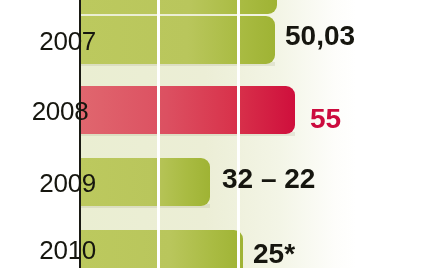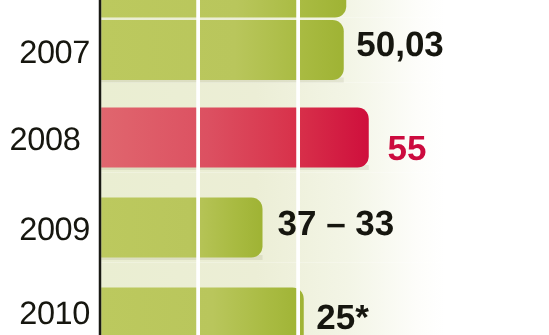--- a/index.html
+++ b/index.html
@@ -77,20 +77,21 @@
     position: absolute;
     left: 0;
     width: 72px;
     text-align: right;
     font-size: 26px;
     font-weight: 400;
     color: #16160f;
     letter-spacing: -0.3px;
     line-height: 1;
     font-family: "Liberation Sans", sans-serif;
+    padding-left: 24px;
   }
 
   
   .vlabel {
     position: absolute;
     font-size: 28px;
     font-weight: bold;
     color: #16160f;
     line-height: 1;
     white-space: nowrap;
@@ -148,18 +149,18 @@
 
   <div id="axis-line"></div>
 
   <div class="ylabel" style="top:28px;">2007</div>
   <div class="ylabel" style="top:98px;text-align:center;">2008</div>
   <div class="ylabel" style="top:170px;">2009</div>
   <div class="ylabel" style="top:237px;">2010</div>
 
   <div class="vlabel" style="left:285px;top:22px;">50,03</div>
   <div class="vlabel accent" style="left:310px;top:105px;">55</div>
-  <div class="vlabel" style="left:222px;top:165px;">37 – 33</div>
+  <div class="vlabel" style="left:222px;top:165px;">32 – 22</div>
   <div class="vlabel" style="left:253px;top:240px;">25*</div>
 
   <div id="source-note">osUkrEnergo, Naftohaz</div>
 
 </div>
 
 </body></html>

